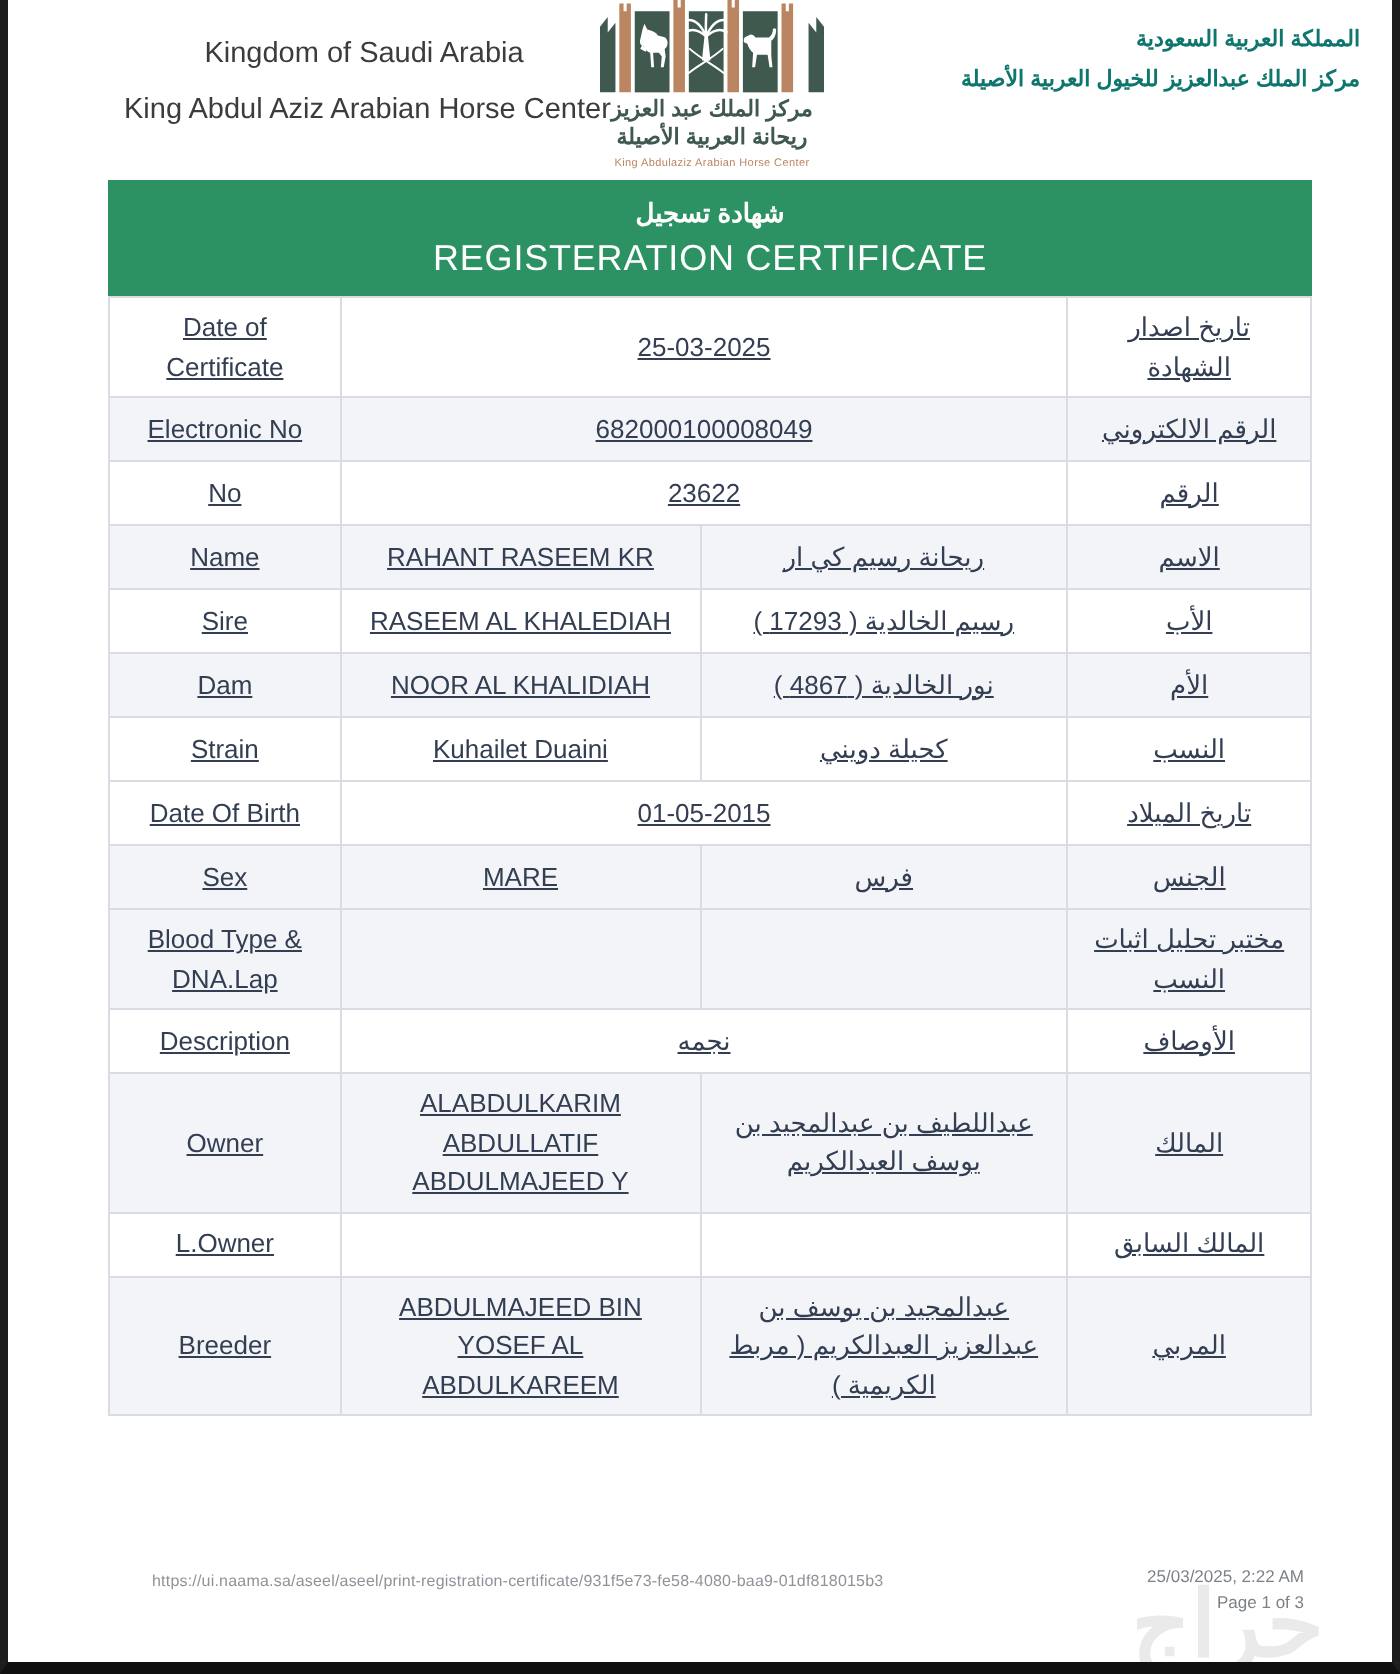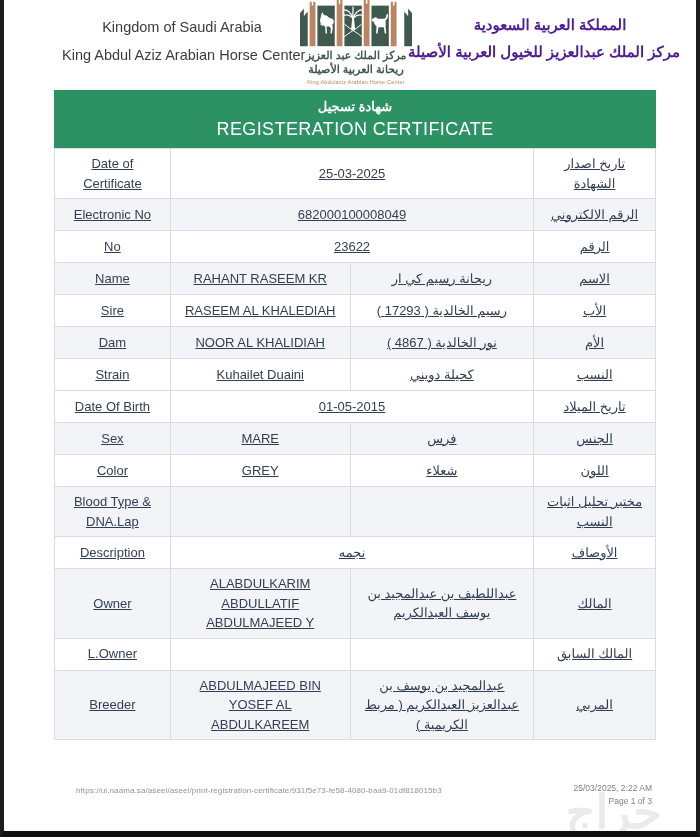--- a/index.html
+++ b/index.html
@@ -9,22 +9,22 @@
     background:#ffffff; overflow:hidden;
     border-left:4px solid #1d1d1d; border-right:4px solid #1d1d1d; border-bottom:6px solid #101010;
     color:var(--text,#333e52);
   }
   
   .hdr-left {
     position:absolute; left:58px; top:13px; width:240px; text-align:center;
     font-size:14.5px; color:#3c3c3c; line-height:1.95; white-space:nowrap;
   }
   .hdr-right {
-    position:absolute; right:16px; top:11px; width:260px; text-align:center;
-    direction:rtl; font-weight:bold; font-size:15px; color:#4c1d95; line-height:1.8; white-space:nowrap;
+    position:absolute; right:16px; top:11px; width:260px; text-align:right;
+    direction:rtl; font-weight:bold; font-size:11px; color:#0f766e; line-height:1.8; white-space:nowrap;
   }
   .logo { position:absolute; left:293px; top:-3px; width:118px; text-align:center; }
   .logo svg { display:block; margin:0 auto; }
   .logo .ar1, .logo .ar2 {
     direction:rtl; font-weight:bold; color:var(--teal,#40594f);
     font-size:11px; line-height:1.25; white-space:nowrap;
   }
   .logo .en {
     font-size:5.5px; color:var(--brown,#bb8562); letter-spacing:.2px; margin-top:2px; white-space:nowrap;
   }
@@ -182,26 +182,20 @@
           <td class="c-label-en">Date Of Birth</td>
           <td class="c-value-span" colspan="2">01-05-2015</td>
           <td class="c-label-ar" dir="rtl">تاريخ الميلاد</td>
         </tr>
         <tr class="alt">
           <td class="c-label-en">Sex</td>
           <td class="c-value-en">MARE</td>
           <td class="c-value-ar" dir="rtl">فرس</td>
           <td class="c-label-ar" dir="rtl">الجنس</td>
         </tr>
-        <tr>
-          <td class="c-label-en">Color</td>
-          <td class="c-value-en">GREY</td>
-          <td class="c-value-ar" dir="rtl">شعلاء</td>
-          <td class="c-label-ar" dir="rtl">اللون</td>
-        </tr>
         <tr class="alt">
           <td class="c-label-en">Blood Type &amp; DNA.Lap</td>
           <td class="c-value-en"></td>
           <td class="c-value-ar" dir="rtl"></td>
           <td class="c-label-ar" dir="rtl">مختبر تحليل اثبات النسب</td>
         </tr>
         <tr>
           <td class="c-label-en">Description</td>
           <td class="c-value-span" colspan="2">نجمه</td>
           <td class="c-label-ar" dir="rtl">الأوصاف</td>

